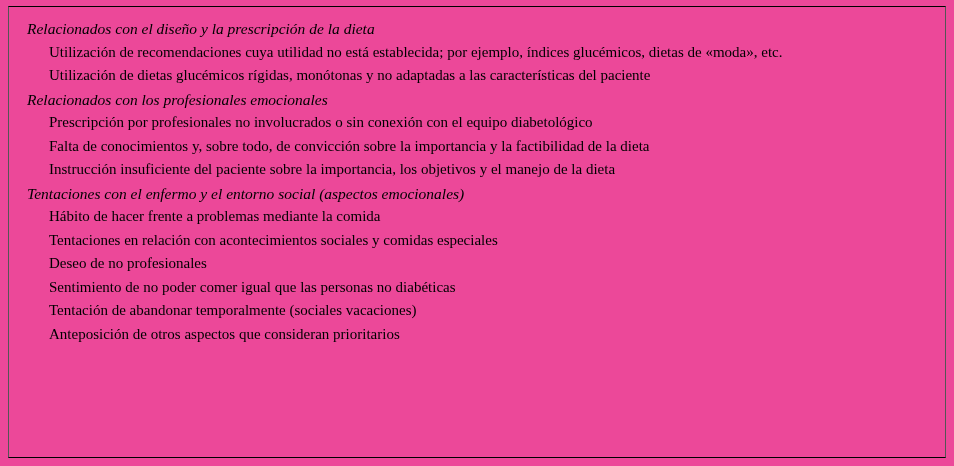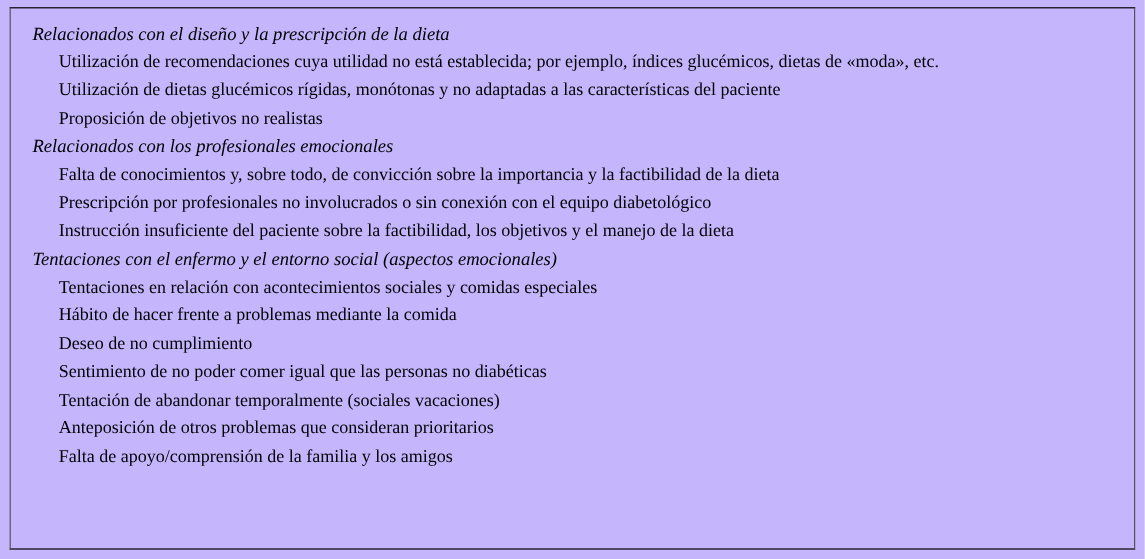--- a/index.html
+++ b/index.html
@@ -8,21 +8,21 @@
     background: #ffffff;
   }
   body {
     font-family: "Liberation Serif", serif;
     color: #000000;
   }
   .page {
     width: 954px;
     height: 466px;
     box-sizing: border-box;
-    background: #c4b5fd;
+    background: #ec4899;
     position: relative;
     overflow: hidden;
   }
   .table-box {
     position: absolute;
     left: 8px;
     top: 6px;
     width: 938px;
     height: 452px;
     box-sizing: border-box;
@@ -50,35 +50,33 @@
 </head>
 <body>
 
 <div class="page">
   <div class="table-box">
 
     <div class="group">
       <div class="group-title">Relacionados con el diseño y la prescripción de la dieta</div>
       <div class="item">Utilización de recomendaciones cuya utilidad no está establecida; por ejemplo, índices glucémicos, dietas de «moda», etc.</div>
       <div class="item">Utilización de dietas glucémicos rígidas, monótonas y no adaptadas a las características del paciente</div>
-      <div class="item">Proposición de objetivos no realistas</div>
     </div>
 
     <div class="group">
       <div class="group-title">Relacionados con los profesionales emocionales</div>
+      <div class="item">Prescripción por profesionales no involucrados o sin conexión con el equipo diabetológico</div>
       <div class="item">Falta de conocimientos y, sobre todo, de convicción sobre la importancia y la factibilidad de la dieta</div>
-      <div class="item">Prescripción por profesionales no involucrados o sin conexión con el equipo diabetológico</div>
-      <div class="item">Instrucción insuficiente del paciente sobre la factibilidad, los objetivos y el manejo de la dieta</div>
+      <div class="item">Instrucción insuficiente del paciente sobre la importancia, los objetivos y el manejo de la dieta</div>
     </div>
 
     <div class="group">
       <div class="group-title">Tentaciones con el enfermo y el entorno social (aspectos emocionales)</div>
+      <div class="item">Hábito de hacer frente a problemas mediante la comida</div>
       <div class="item">Tentaciones en relación con acontecimientos sociales y comidas especiales</div>
-      <div class="item">Hábito de hacer frente a problemas mediante la comida</div>
-      <div class="item">Deseo de no cumplimiento</div>
+      <div class="item">Deseo de no profesionales</div>
       <div class="item">Sentimiento de no poder comer igual que las personas no diabéticas</div>
       <div class="item">Tentación de abandonar temporalmente (sociales vacaciones)</div>
-      <div class="item">Anteposición de otros problemas que consideran prioritarios</div>
-      <div class="item">Falta de apoyo/comprensión de la familia y los amigos</div>
+      <div class="item">Anteposición de otros aspectos que consideran prioritarios</div>
     </div>
 
   </div>
 </div>
 
 </body></html>

